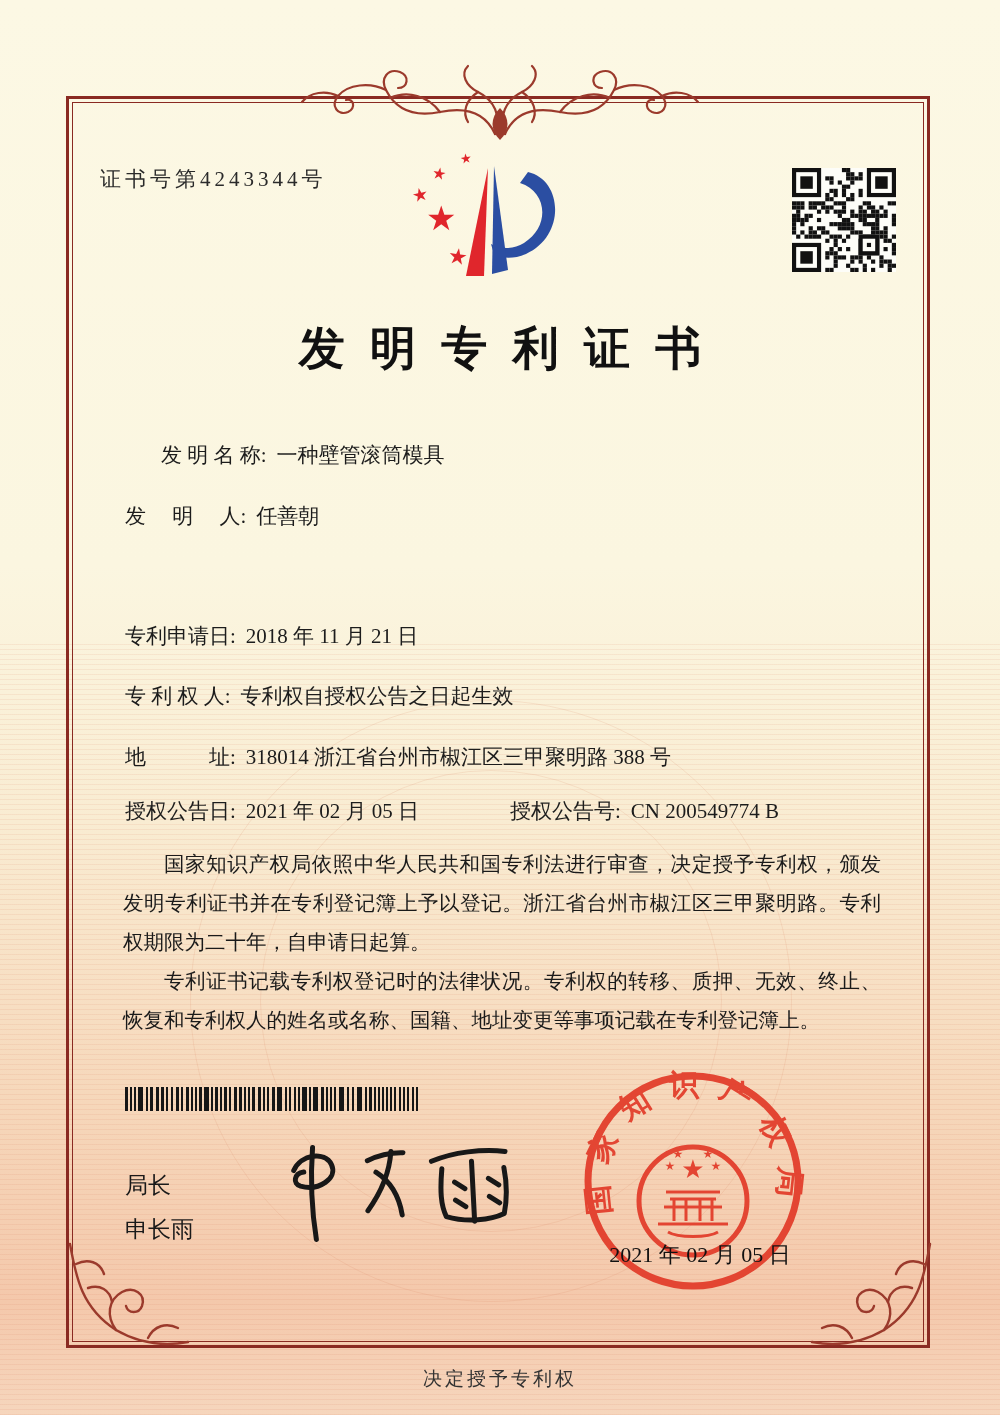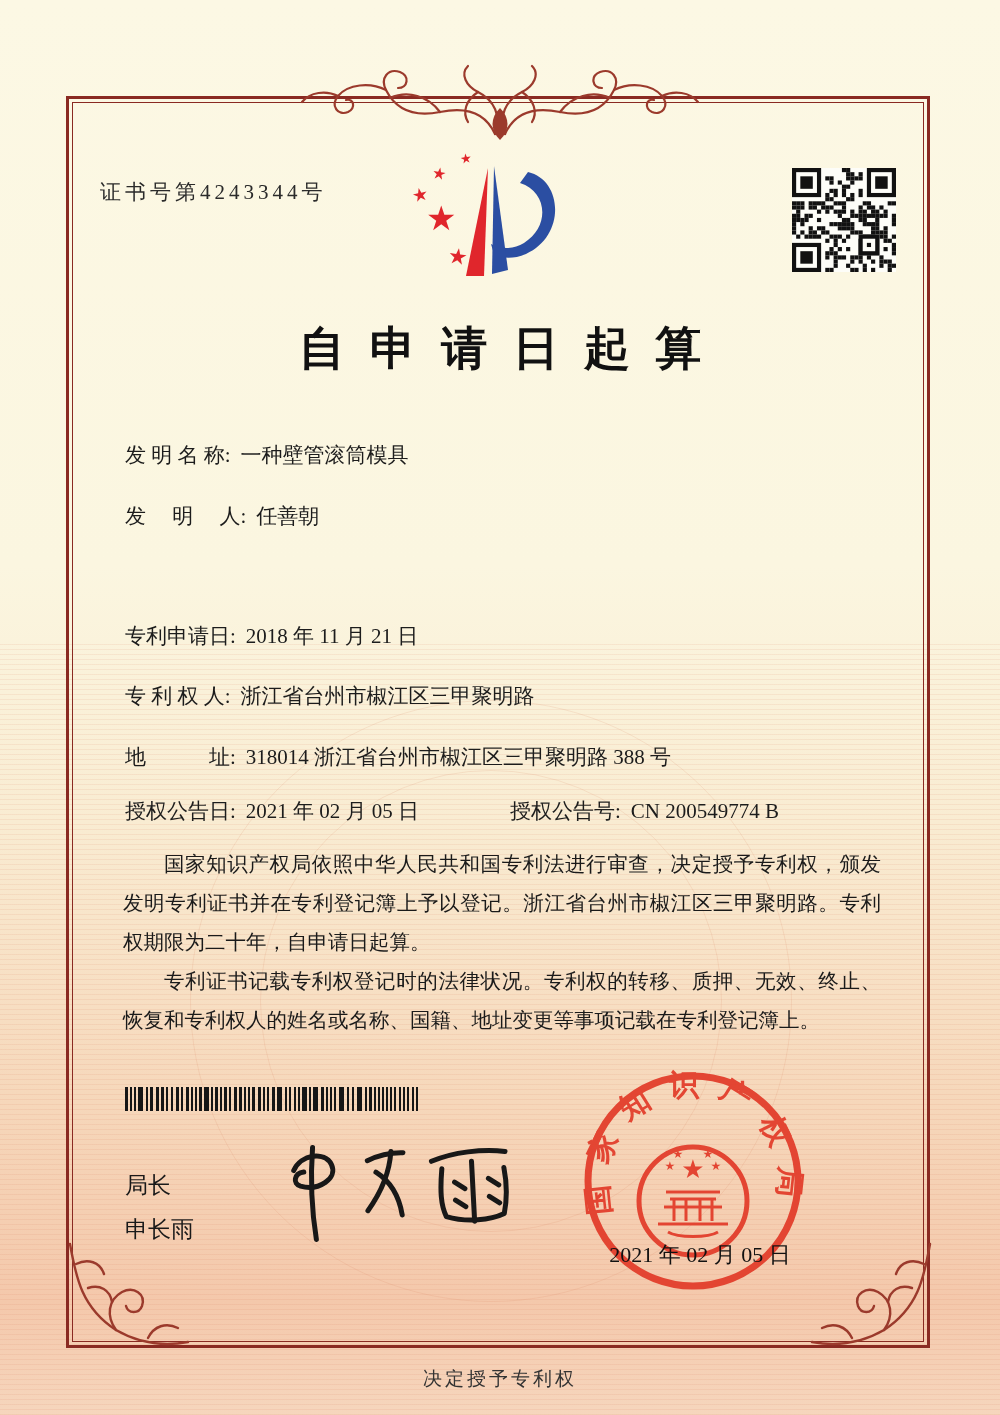--- a/index.html
+++ b/index.html
@@ -18,21 +18,21 @@
   
   .frame{
     position:absolute;left:66px;top:96px;width:864px;height:1252px;
     border:3px solid #8a2a22;box-sizing:border-box;
   }
   .frame::after{
     content:"";position:absolute;inset:3px;border:1px solid #8a2a22;
   }
   .ornament{position:absolute;pointer-events:none;}
   .cert-no{
-    position:absolute;left:100px;top:178px;font-size:21px;letter-spacing:4px;color:#2a2a2a;
+    position:absolute;left:100px;top:165px;font-size:21px;letter-spacing:4px;color:#2a2a2a;
   }
   .qr{position:absolute;left:792px;top:168px;width:104px;height:104px;background:#fdfdf8;}
   .logo{position:absolute;left:408px;top:150px;width:160px;height:145px;}
   .logo .star{position:absolute;color:#e0262c;line-height:1;}
   .title{
     position:absolute;left:0;top:318px;width:1000px;text-align:center;
     font-size:46px;font-weight:700;letter-spacing:0.55em;padding-left:0.55em;box-sizing:border-box;color:#111;
   }
   .fieldrow{position:absolute;left:125px;font-size:21px;white-space:nowrap;color:#1c1c1c;}
   .fieldrow .flabel{display:inline-block;}
@@ -331,33 +331,33 @@
         <rect x="76" y="4" width="20" height="20" fill="#fdfdf8"></rect>
         <rect x="80" y="8" width="12" height="12" fill="#111"></rect>
         <rect x="0" y="72" width="28" height="28" fill="#111"></rect>
         <rect x="4" y="76" width="20" height="20" fill="#fdfdf8"></rect>
         <rect x="8" y="80" width="12" height="12" fill="#111"></rect>
         <rect x="64" y="64" width="20" height="20" fill="#111"></rect>
         <rect x="68" y="68" width="12" height="12" fill="#fdfdf8"></rect>
         <rect x="72" y="72" width="4" height="4" fill="#111"></rect>
       </svg></div>
 
-  <div class="title">自申请日起算</div>
-
-  <div class="fieldrow" style="top:441px;">
+  <div class="title">发明专利证书</div>
+
+  <div class="fieldrow" style="top:441px;margin-left:36px;">
     <span class="flabel">发 明 名 称:</span><span class="fvalue">一种壁管滚筒模具</span>
   </div>
   <div class="fieldrow" style="top:502px;">
     <span class="flabel">发　 明　 人:</span><span class="fvalue">任善朝</span>
   </div>
   <div class="fieldrow" style="top:622px;">
     <span class="flabel">专利申请日:</span><span class="fvalue">2018 年 11 月 21 日</span>
   </div>
   <div class="fieldrow" style="top:682px;">
-    <span class="flabel">专 利 权 人:</span><span class="fvalue">浙江省台州市椒江区三甲聚明路</span>
+    <span class="flabel">专 利 权 人:</span><span class="fvalue">专利权自授权公告之日起生效</span>
   </div>
   <div class="fieldrow" style="top:743px;">
     <span class="flabel">地　　　址:</span><span class="fvalue">318014 浙江省台州市椒江区三甲聚明路 388 号</span>
   </div>
 
   <div class="fieldrow" style="top:797px;">
     <span class="flabel">授权公告日:</span><span class="fvalue">2021 年 02 月 05 日</span>
   </div>
   <div class="grant-right" style="top:797px;">
     <span class="flabel">授权公告号:</span><span class="fvalue" style="margin-left:10px;">CN 200549774 B</span>

